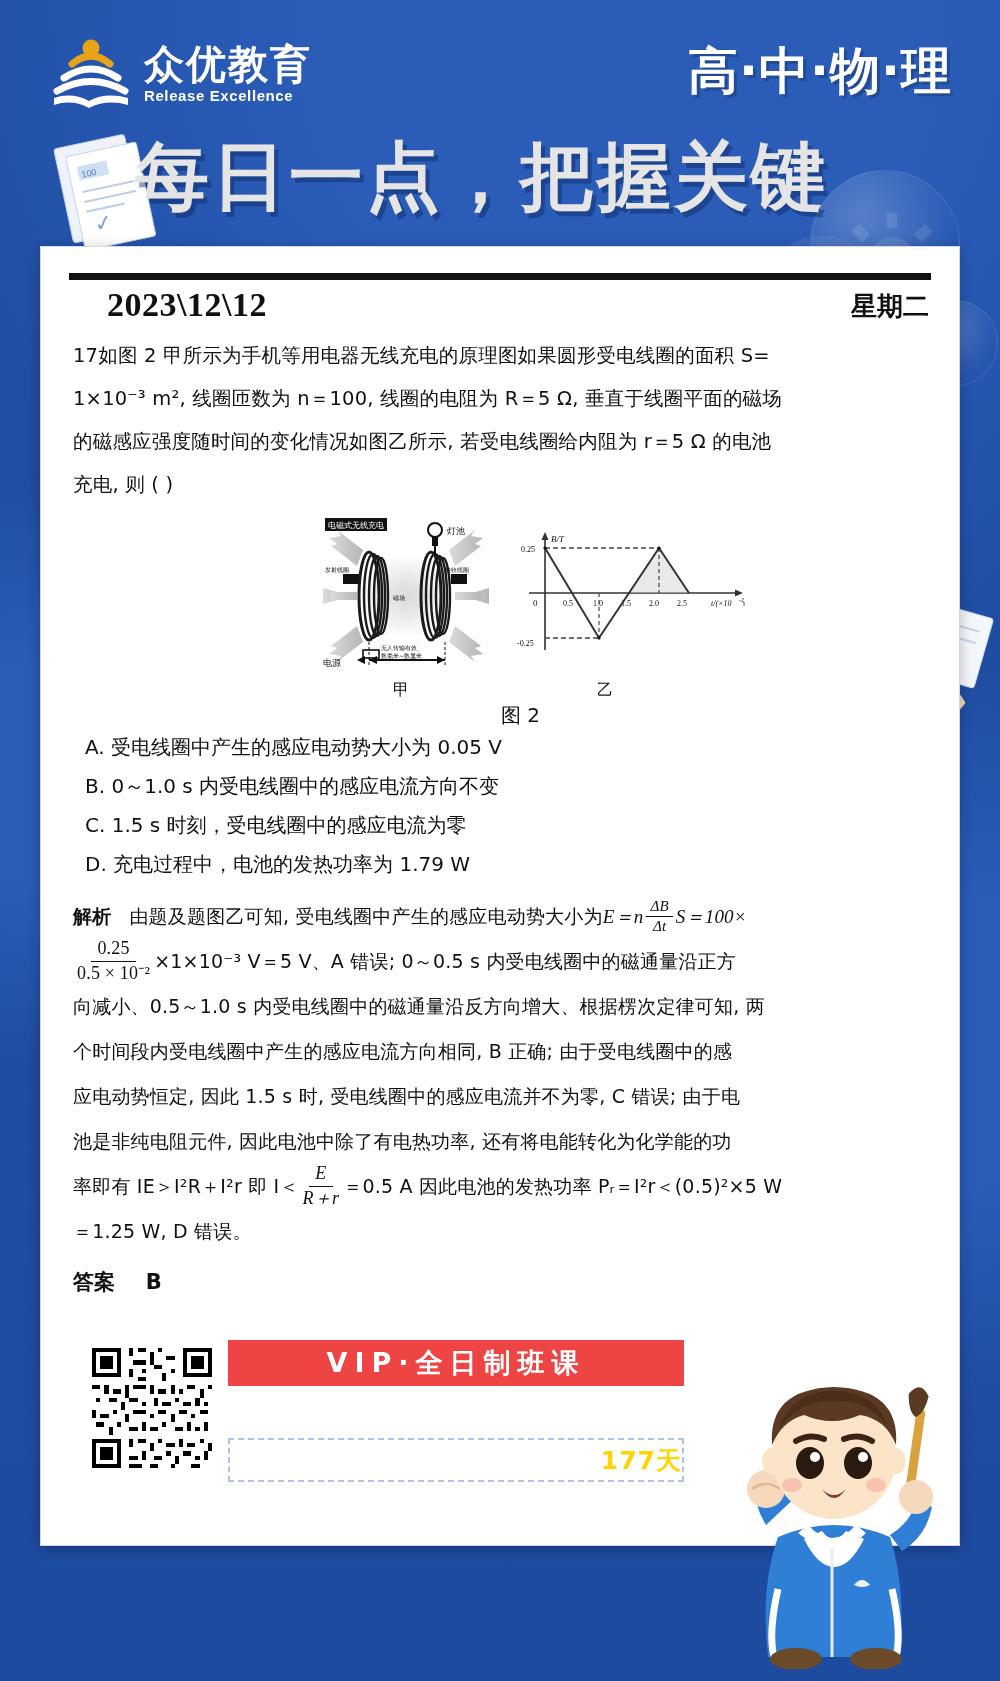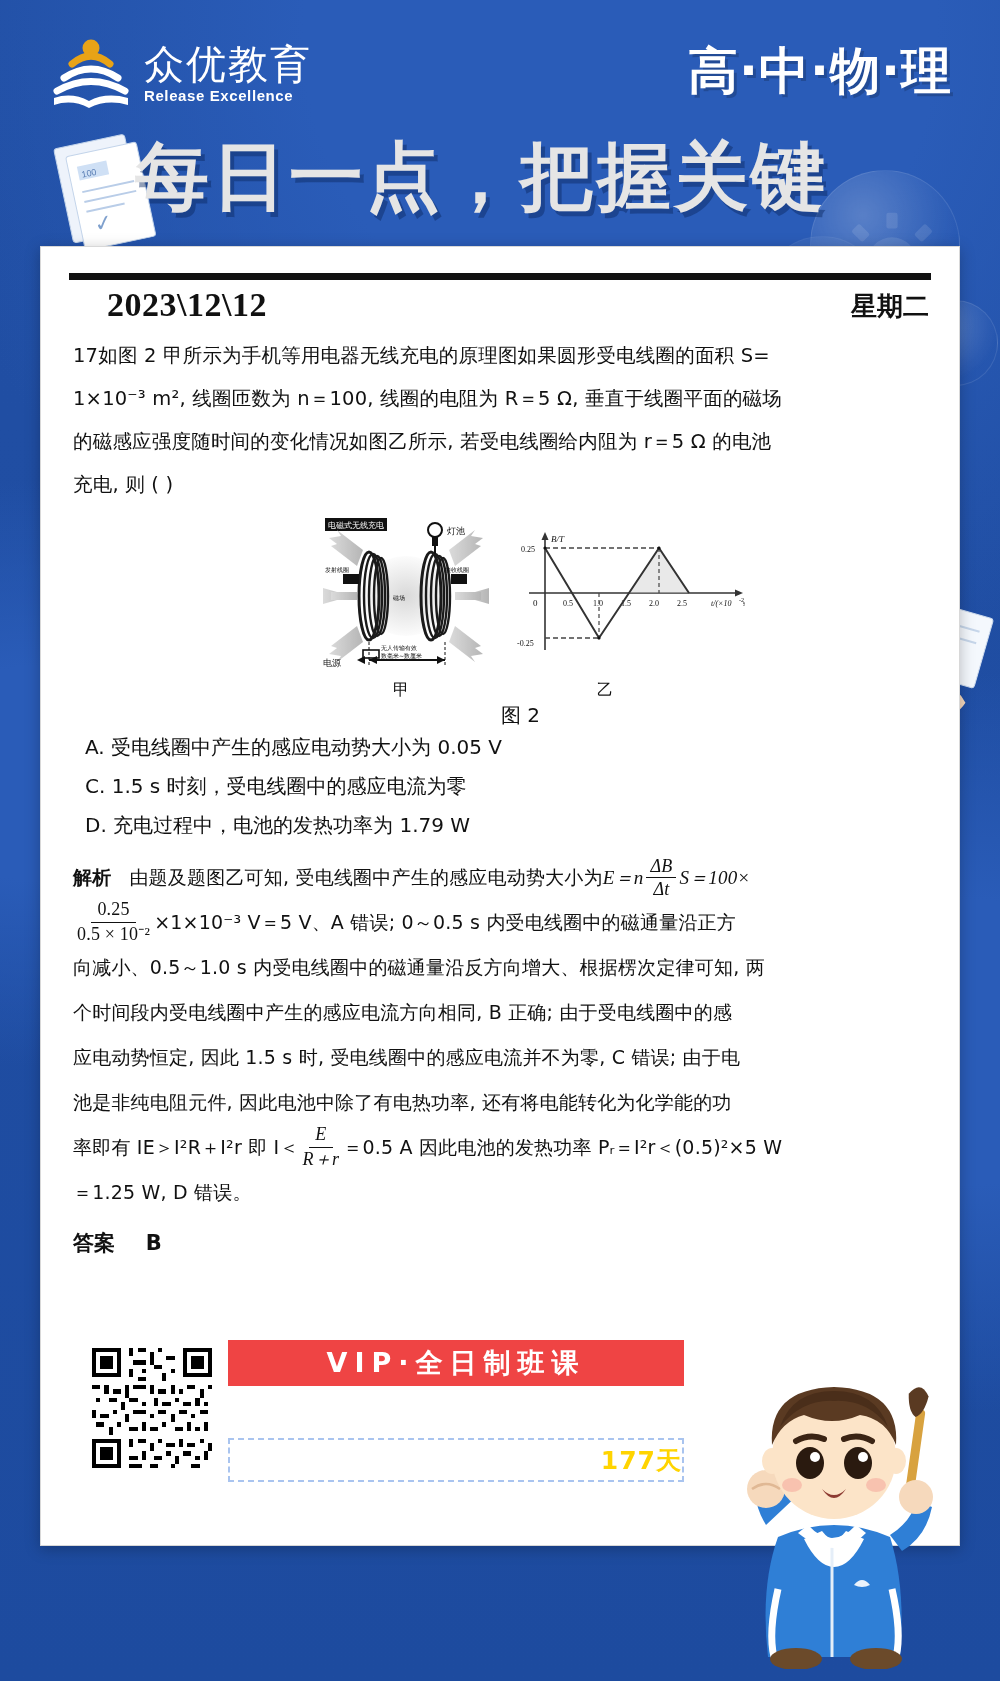--- a/index.html
+++ b/index.html
@@ -39,21 +39,21 @@
   }
   .paper-deco { position: absolute; }
   .paper-left { left: 52px; top: 133px; }
   .paper-right { right: 2px; top: 600px; }
 
   
   .header { position: relative; height: 240px; }
   .logo { position: absolute; left: 52px; top: 36px; display: flex; align-items: center; gap: 14px; }
   .logo-mark { width: 78px; height: 74px; position: relative; }
   .logo-txt-cn {
-    color: #fff; font-size: 40px; font-weight: 400; letter-spacing: 2px;
+    color: #fff; font-size: 40px; font-weight: 700; letter-spacing: 2px;
     font-family: "DejaVu Sans", "Liberation Sans", sans-serif; line-height: 1.05;
   }
   .logo-txt-en {
     color: #fff; font-size: 15px; font-weight: 700; letter-spacing: .6px;
     font-family: "Liberation Sans", sans-serif; margin-top: 2px;
   }
   .subject {
     position: absolute; right: 48px; top: 38px;
     color: #fff; font-size: 50px; font-weight: 700; letter-spacing: 1px;
     font-family: "DejaVu Sans", "Liberation Sans", sans-serif;
@@ -96,21 +96,21 @@
   .options { padding: 6px 6px 0 18px; }
   .opt { font-size: 20px; line-height: 39px; color: #111;
          font-family:"DejaVu Sans","Liberation Sans",sans-serif; white-space: nowrap; }
 
   .analysis { padding: 10px 6px 0 6px; color: #111; }
   .aline { font-size: 19px; line-height: 45px; letter-spacing: .2px; white-space: nowrap;
            font-family:"DejaVu Sans","Liberation Sans",sans-serif; display:flex; align-items:center; }
   .aline b { font-weight: 700; }
   .aline i { font-family:"Liberation Serif",serif; font-style: italic; }
   .frac { display: inline-flex; flex-direction: column; align-items: center; vertical-align: middle;
-          font-size: 18px; line-height: 1.12; margin: 0 3px; font-family:"Liberation Serif",serif; font-style:italic;}
+          font-size: 15px; line-height: 1.12; margin: 0 3px; font-family:"Liberation Serif",serif; font-style:italic;}
   .frac .num { border-bottom: 1.4px solid #111; padding: 0 4px 1px 4px; }
   .frac .den { padding-top: 1px; }
   .frac2 { display:inline-flex; flex-direction:column; align-items:center; vertical-align: middle;
            font-size: 18px; line-height: 1.1; margin: 0 4px; font-family:"Liberation Serif",serif;}
   .frac2 .num { border-bottom: 1.6px solid #111; padding: 0 6px 2px 6px; }
   .frac2 .den { padding-top: 2px; }
   .answer { padding: 14px 6px 0 6px; font-size: 21px; color: #111;
             font-family:"DejaVu Sans","Liberation Sans",sans-serif; font-weight: 700; }
 
   
@@ -322,20 +322,21 @@
       <circle cx="84" cy="110" r="1.6" fill="#111"></circle>
     </svg>
 
     <div class="fig-cap cap-a">甲</div>
     <div class="fig-cap cap-b">乙</div>
     <div class="fig-cap cap-main">图 2</div>
   </div>
 
   <div class="options">
     <div class="opt">A. 受电线圈中产生的感应电动势大小为 0.05 V</div>
+    <div class="opt">B. 0～1.0 s 内受电线圈中的感应电流方向不变</div>
     <div class="opt">C. 1.5 s 时刻，受电线圈中的感应电流为零</div>
     <div class="opt">D. 充电过程中，电池的发热功率为 1.79 W</div>
   </div>
 
   <div class="analysis">
     <div class="aline">
       <b>解析</b>
       <span style="display:inline-block;width:18px"></span>
       <span>由题及题图乙可知, 受电线圈中产生的感应电动势大小为</span>
       <i>E＝</i>

